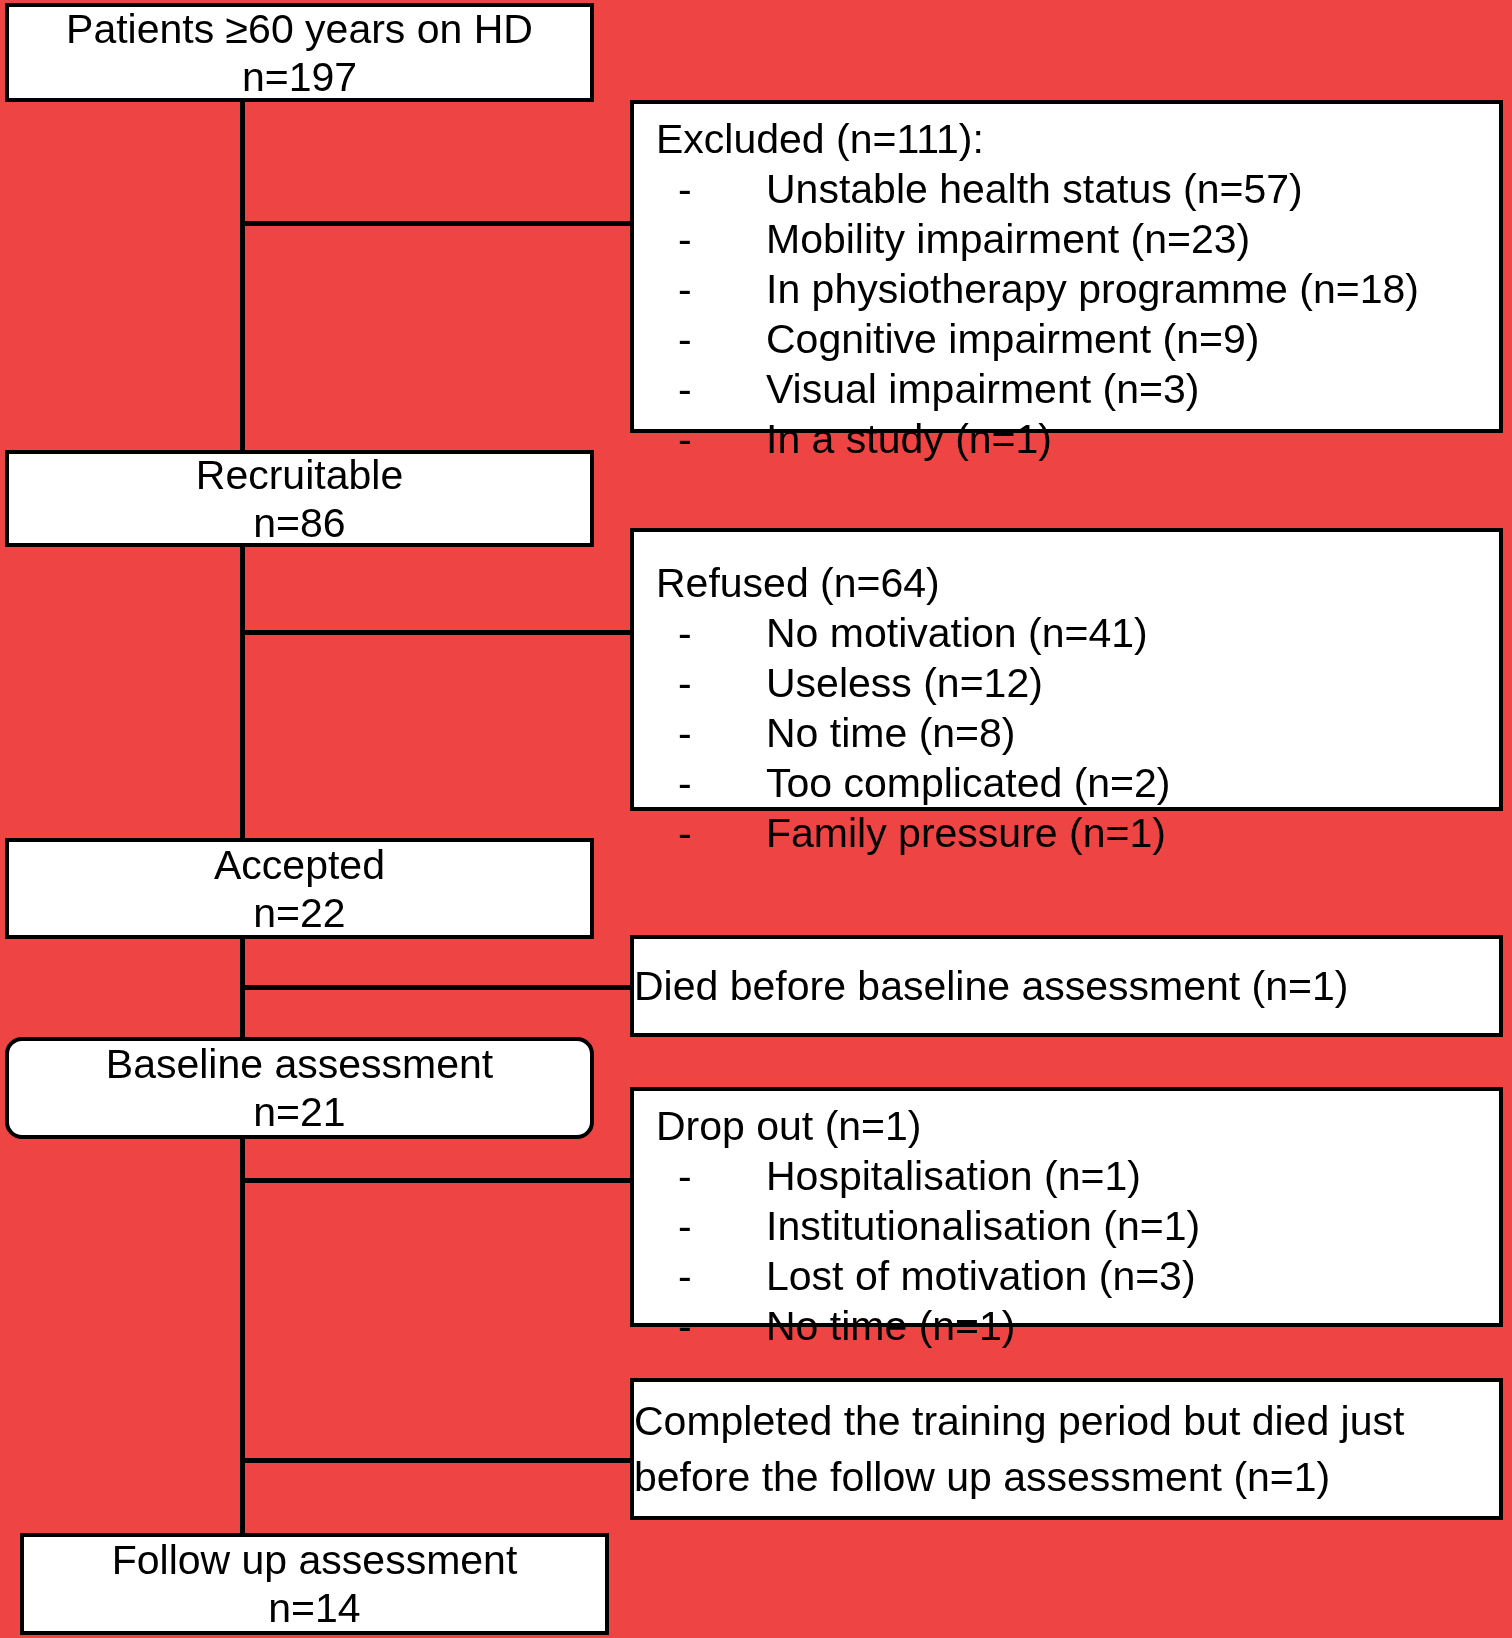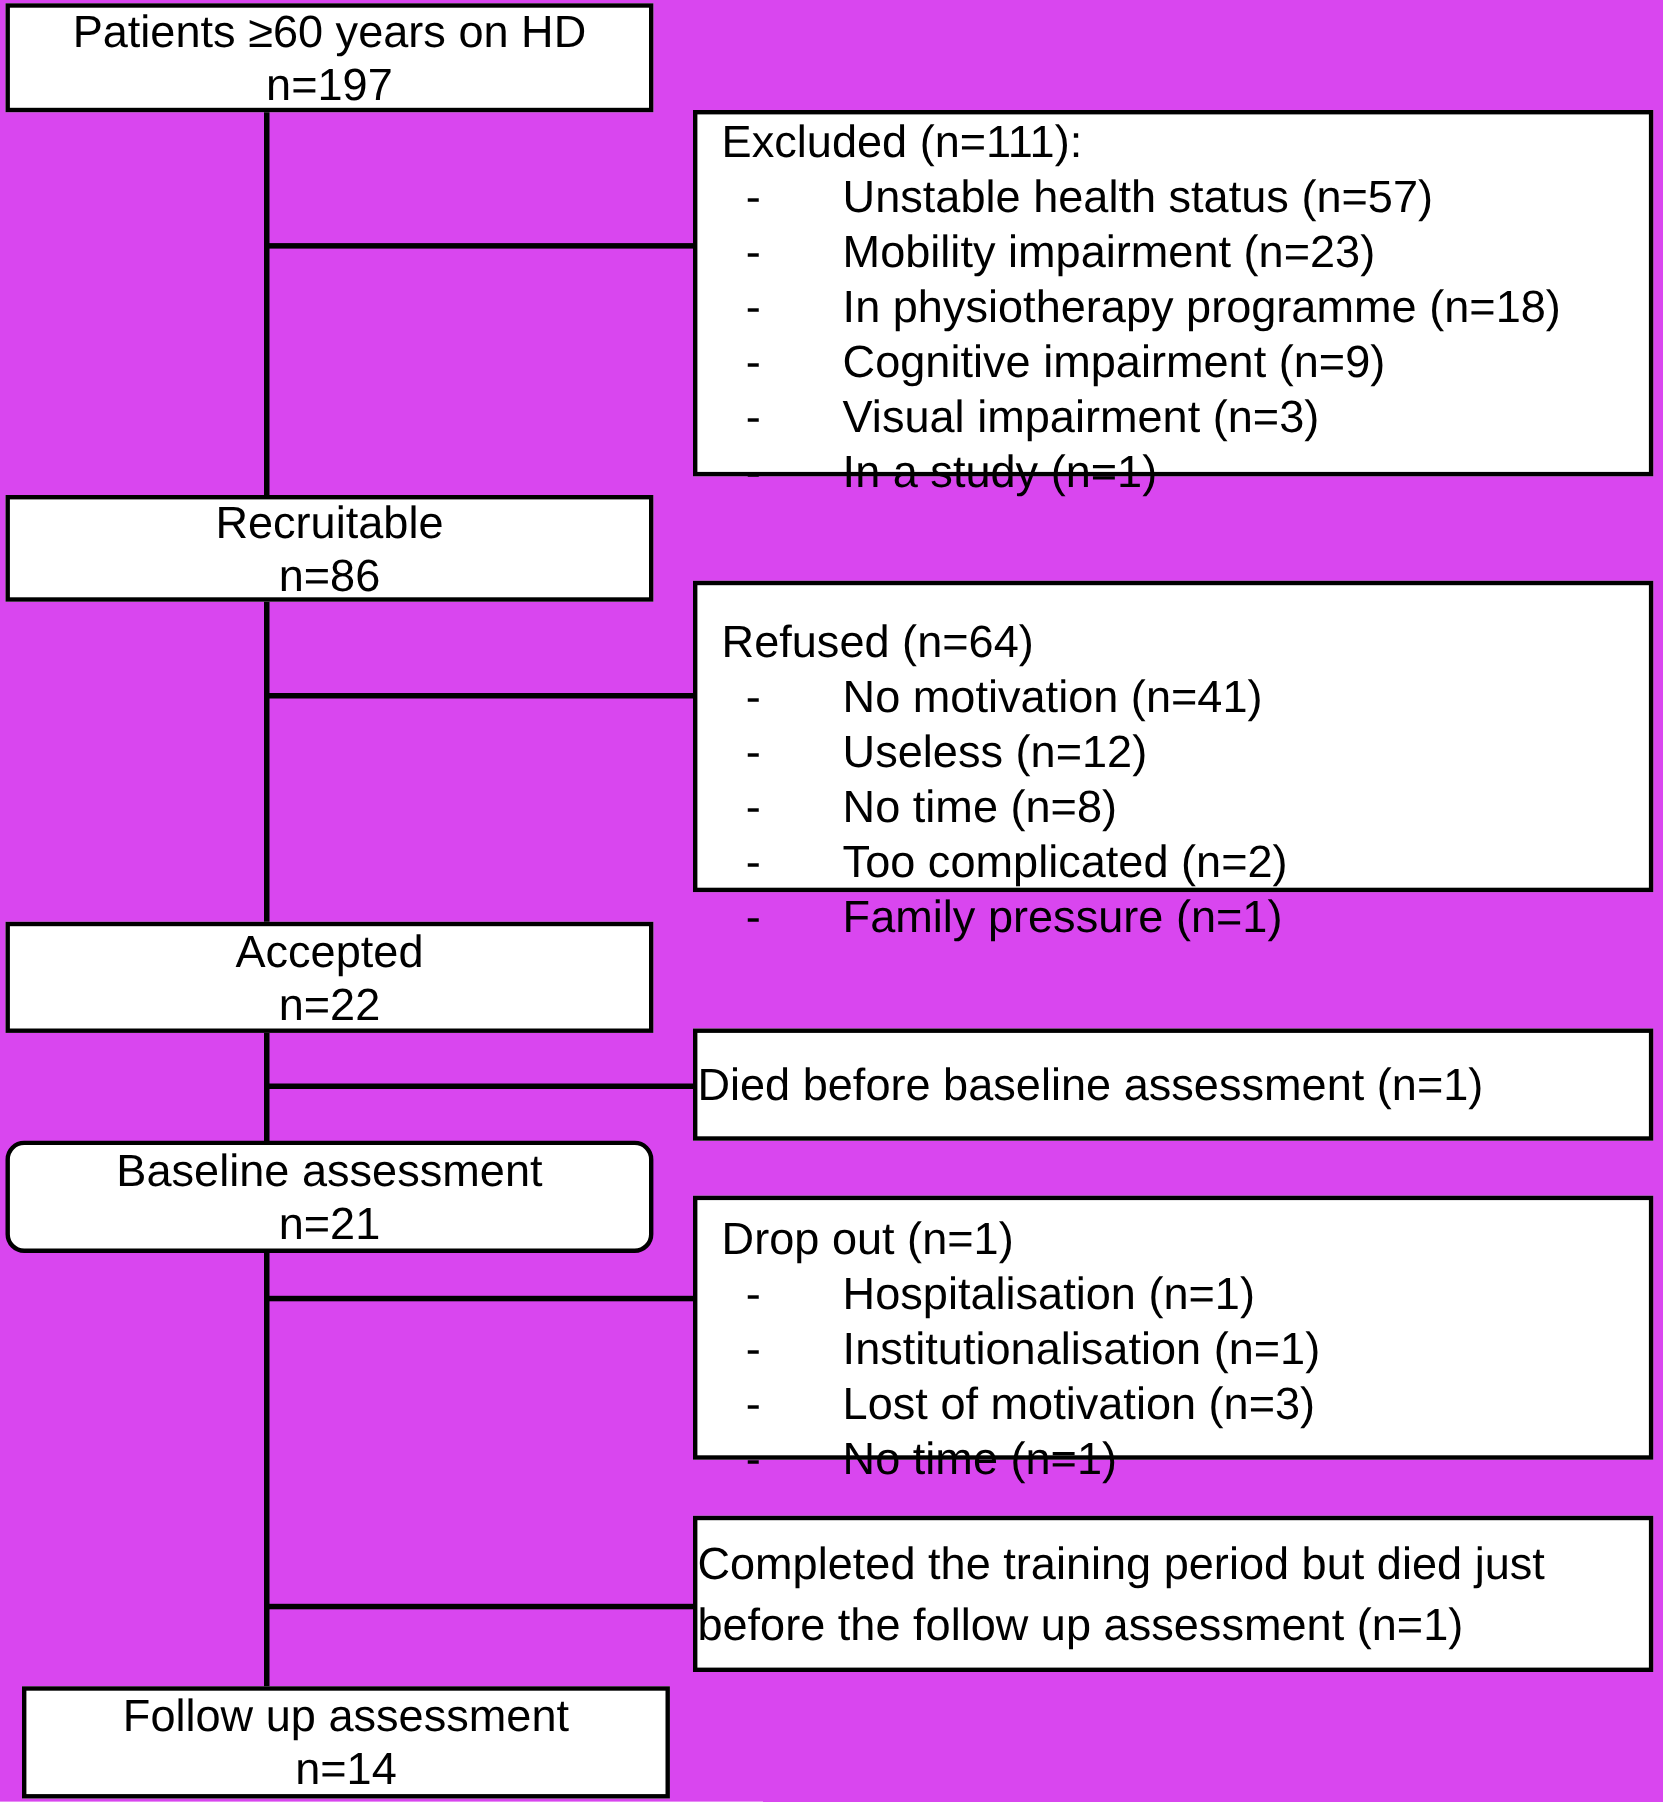--- a/index.html
+++ b/index.html
@@ -4,21 +4,21 @@
 <style>
   html, body {
     margin: 0;
     padding: 0;
     background: #ffffff;
   }
   #canvas {
     position: relative;
     width: 1512px;
     height: 1638px;
-    background: #d946ef;
+    background: #ef4444;
     font-family: "Liberation Sans", sans-serif;
     color: #000000;
     overflow: hidden;
   }
   .node {
     position: absolute;
     box-sizing: border-box;
     border: 4px solid #000000;
     background: #ffffff;
     z-index: 3;
@@ -121,21 +121,21 @@
   <div class="node node-center" style="left:5px; top:1037px; width:589px; height:102px;border-radius:17px;">
     <div class="line1">Baseline assessment</div>
     <div class="line2">n=21</div>
   </div>
 
   <div class="node node-center" style="left:20px; top:1533px; width:589px; height:102px;">
     <div class="line1">Follow up assessment</div>
     <div class="line2">n=14</div>
   </div>
 
-  <div class="node node-left" style="left:630px; top:100px; width:873px; height:333px; justify-content:flex-start; ">
+  <div class="node node-left" style="left:630px; top:100px; width:873px; height:333px; justify-content:flex-start; padding-top:10px;">
     <div class="side-title">Excluded (n=111):</div>
     <ul class="side-list">
       <li>
           <span class="dash">-</span>
           <span>Unstable health status (n=57)</span>
         </li>
       <li>
           <span class="dash">-</span>
           <span>Mobility impairment (n=23)</span>
         </li>

